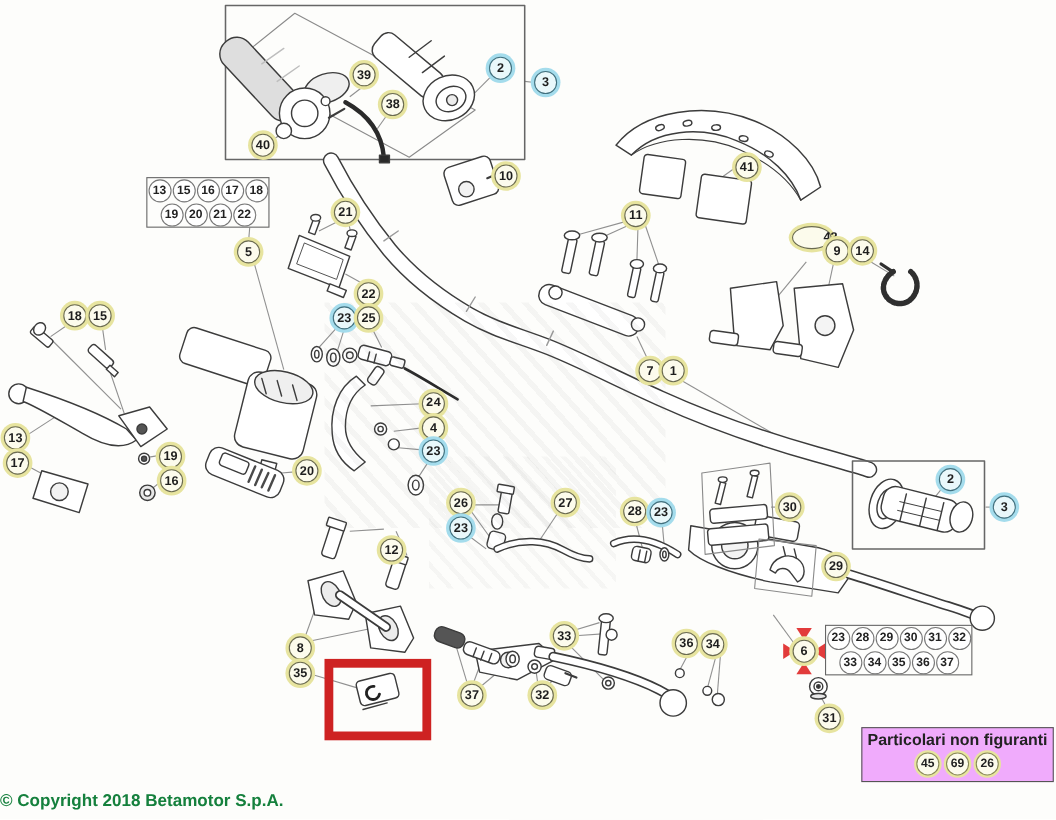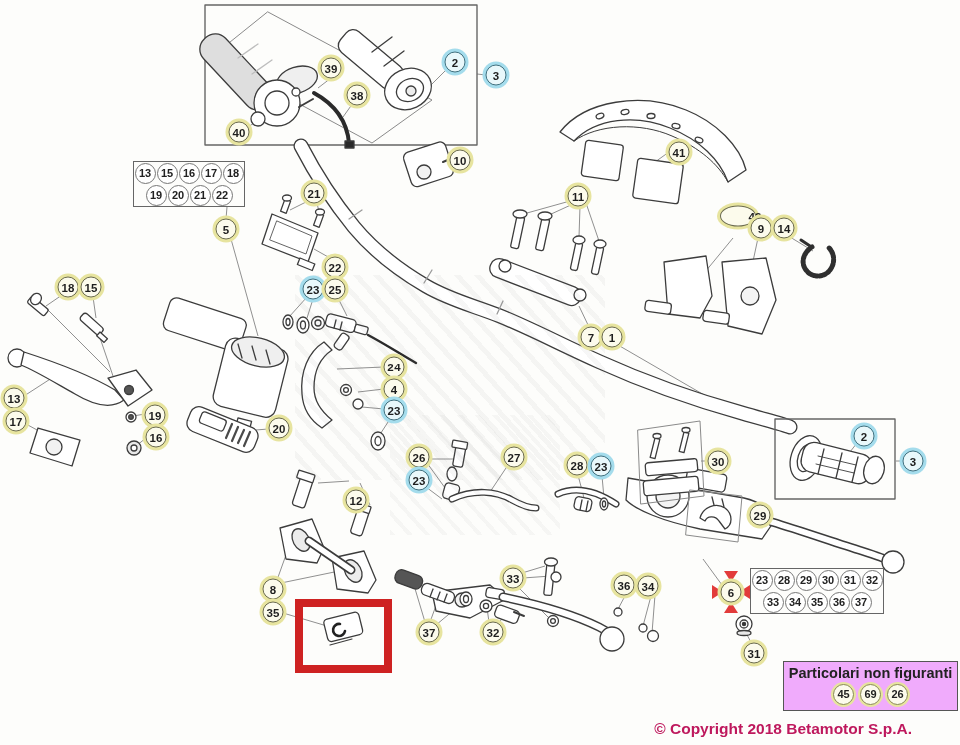--- a/index.html
+++ b/index.html
@@ -27,22 +27,22 @@
       font-size:11px;font-weight:bold;color:#222;background:#fff;}
   .lc.ly{background:#fcfbec;border:1.3px solid #8a8a58;box-shadow:0 0 0 2px #e7e49f;margin:2px 3px;}
   
   .missingbox{position:absolute;left:783px;top:661px;width:175px;height:50px;border:1.5px solid #555;
               box-sizing:border-box;z-index:20;display:flex;flex-direction:column;align-items:center;
               justify-content:center;background:#f0abfc;}
   .missingbox .title{font-size:14.5px;font-weight:bold;color:#222;line-height:1.05;margin-top:1px;}
   
   .red-box{position:absolute;left:295px;top:599px;width:97px;height:74px;box-sizing:border-box;
            border:8px solid #ce2222;z-index:25;}
-  .copyright{position:absolute;left:0;top:720px;width:912px;text-align:right;
-             font-size:15.5px;font-weight:bold;color:#be185d;z-index:20;}
+  .copyright{position:absolute;left:0;top:720px;width:912px;text-align:left;
+             font-size:15.5px;font-weight:bold;color:#15803d;z-index:20;}
 </style>
 </head>
 <body>
 
 <div class="stage">
 
   <svg width="960" height="745" viewBox="0 0 960 745">
 
     <g stroke="#909090" stroke-width="1" fill="none">
       <line x1="227" y1="207" x2="226" y2="219"></line>

